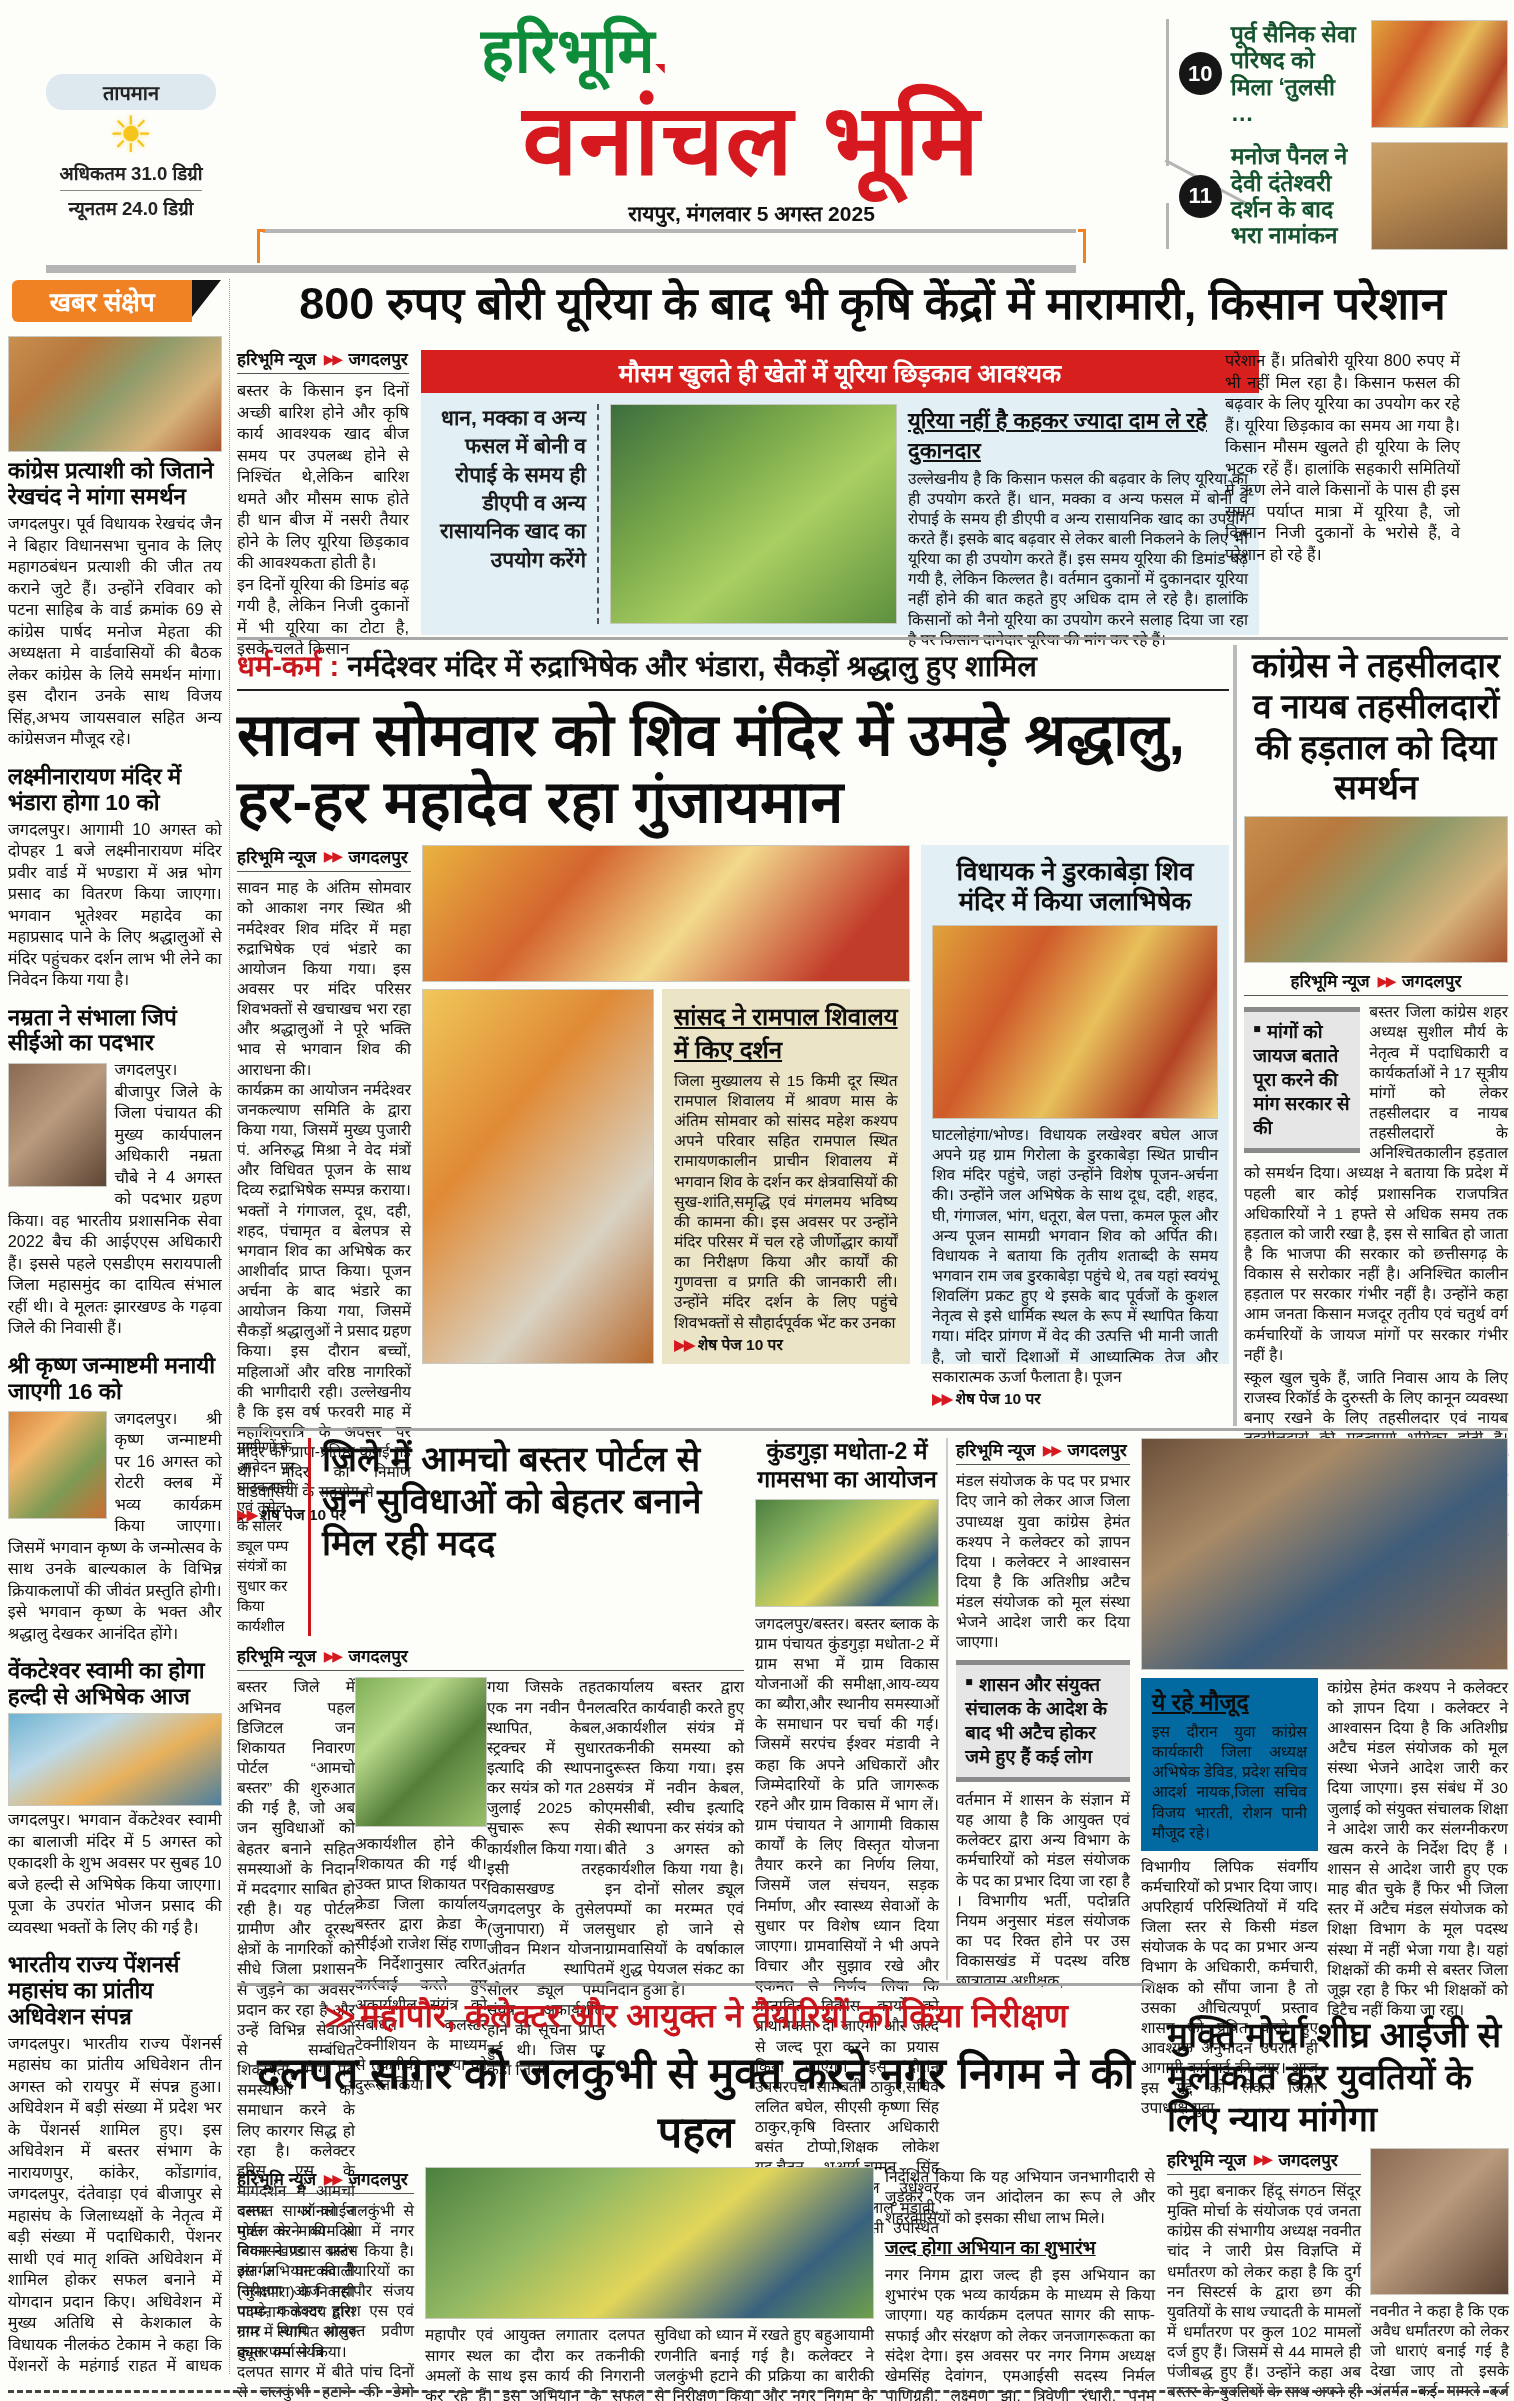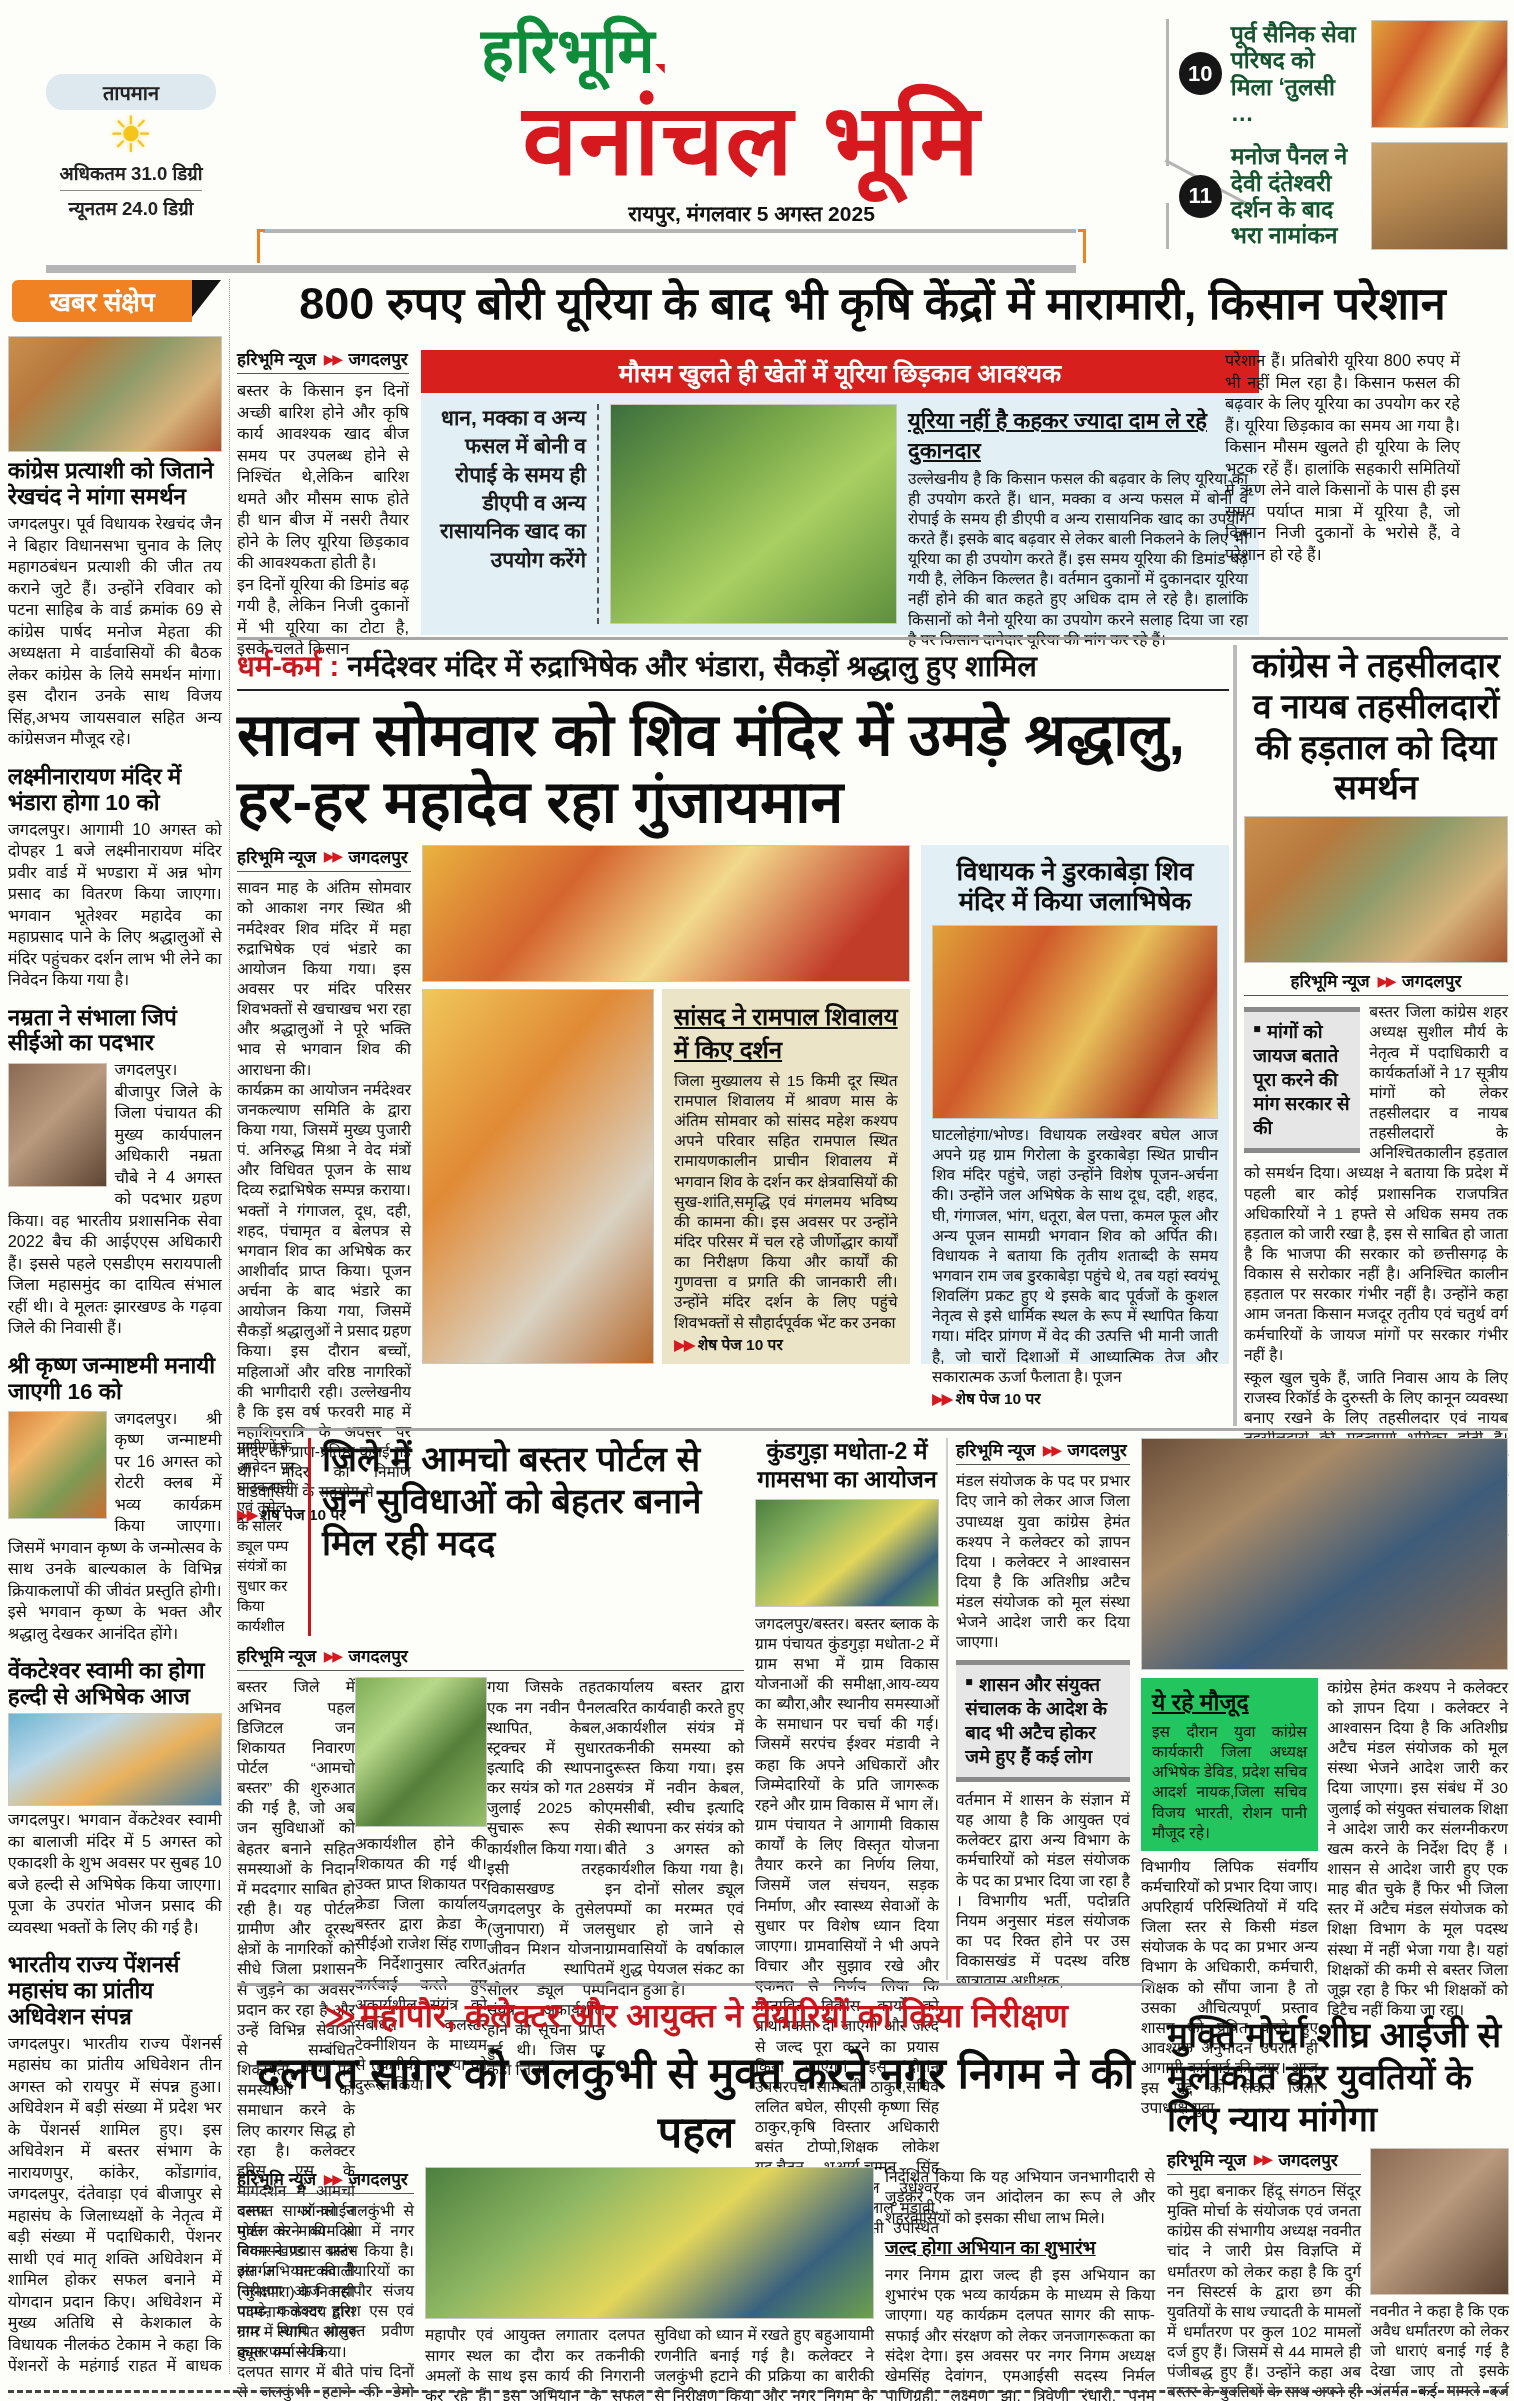--- a/index.html
+++ b/index.html
@@ -65,21 +65,21 @@
   .red-banner{background:#d7201d;color:#fff;font-size:25px;font-weight:bold;
               display:flex;align-items:center;justify-content:center;}
   .blue-box{background:#e2f0f6;}
   .pull-quote{font-size:21px;font-weight:bold;line-height:1.35;text-align:right;color:#1a1a1a;}
   .dash-r{border-right:2.3px dashed #555;}
   .subhead-u{font-size:22px;font-weight:bold;text-decoration:underline;}
   .kicker .red{color:#c9161c;}
   .gray-quote{background:#e6e6e6;border-top:5.4px solid #8a8a8a;border-bottom:5.4px solid #8a8a8a;
               padding:7.7px 9.3px;font-size:18.6px;font-weight:bold;line-height:1.3;}
   .gray-quote .sq{color:#111;font-size:12.4px;vertical-align:4.6px;margin-right:6.2px;}
-  .present-box{background:#22c55e;padding:7.7px 11px;}
+  .present-box{background:#0369a1;padding:7.7px 11px;}
   .present-box h4{font-size:23px;margin:0 0 4.6px 0;text-decoration:underline;}
   .beige-box{background:#ece4c6;padding:9.3px 12.4px;}
   .beige-box h4{font-size:24px;margin:0 0 6.2px 0;text-decoration:underline;}
   .dashdot{border:none;border-top:3.1px dashed #444;}
 </style>
 </head>
 <body>
 
 <div id="page">
 

